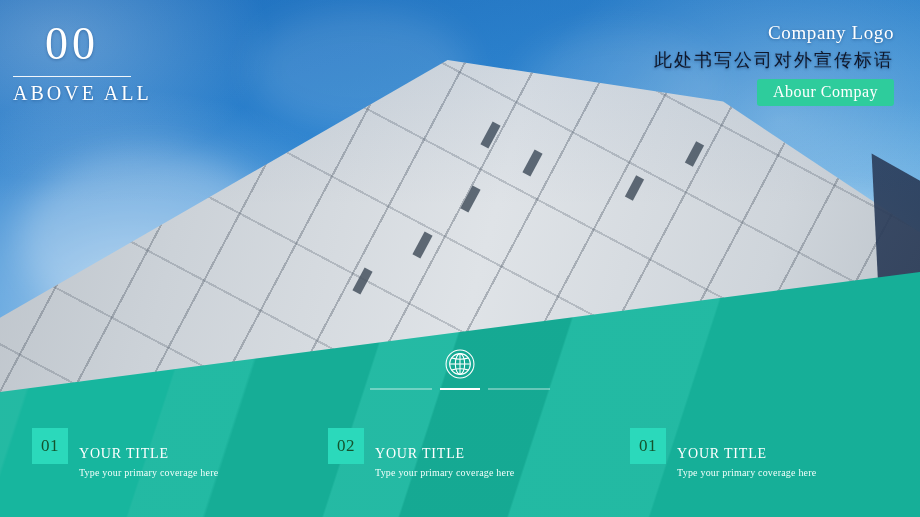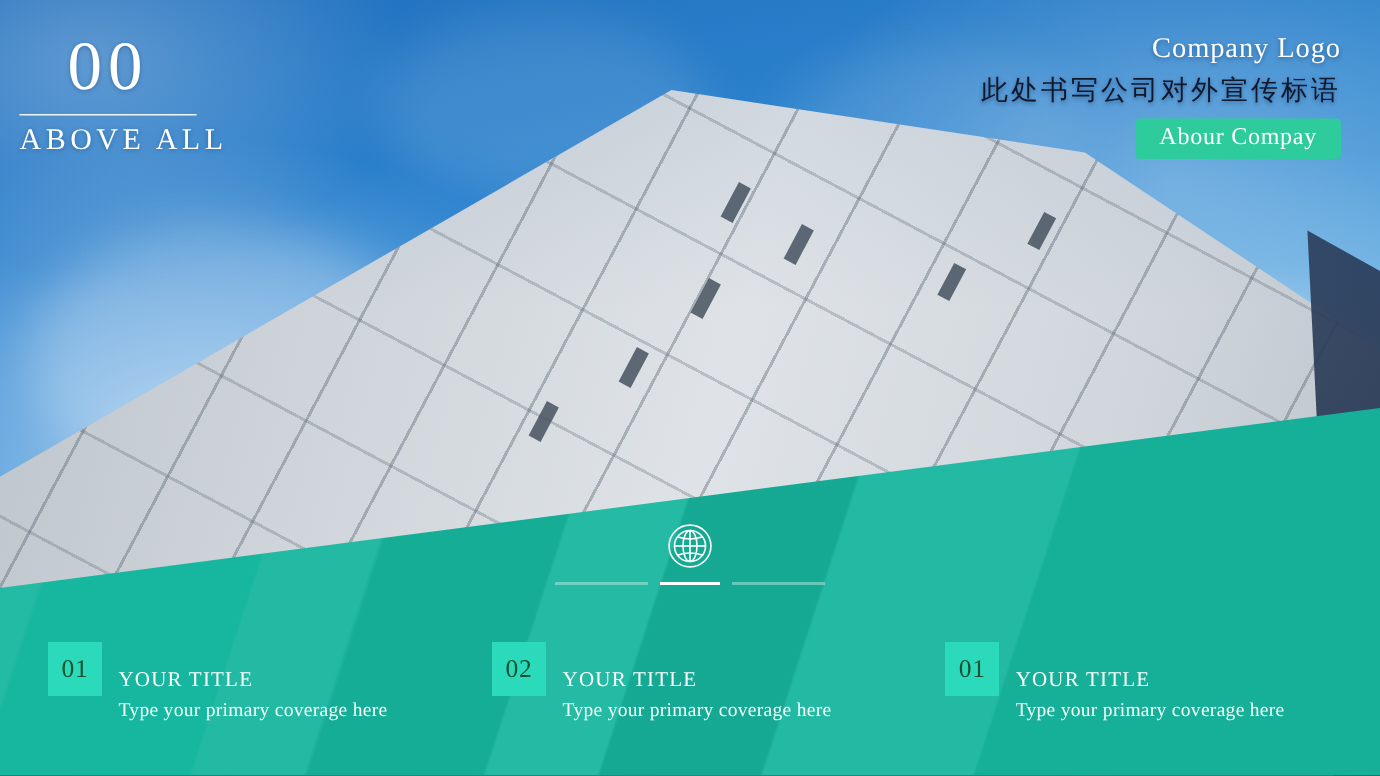--- a/index.html
+++ b/index.html
@@ -167,21 +167,21 @@
     width: 36px; height: 36px; flex: 0 0 36px;
     background: #2bd9bb; color: #14532d;
     display: flex; align-items: center; justify-content: center;
     font-size: 17px; letter-spacing: .5px; text-align: right;
   }
   .col-txt { margin-left: 11px; margin-top: 17px; }
   .col-title {
     color: #ffffff; font-size: 14px; letter-spacing: .8px; line-height: 17px;
   }
   .col-desc {
-    color: #f2fffb; font-size: 13px; line-height: 19px; margin-top: 1px;
+    color: #f2fffb; font-size: 10px; line-height: 19px; margin-top: 1px;
     letter-spacing: .2px;
   }
 </style>
 </head>
 <body>
 
 <div id="slide">
 
   <div class="photo">
     <div class="sky"></div>

